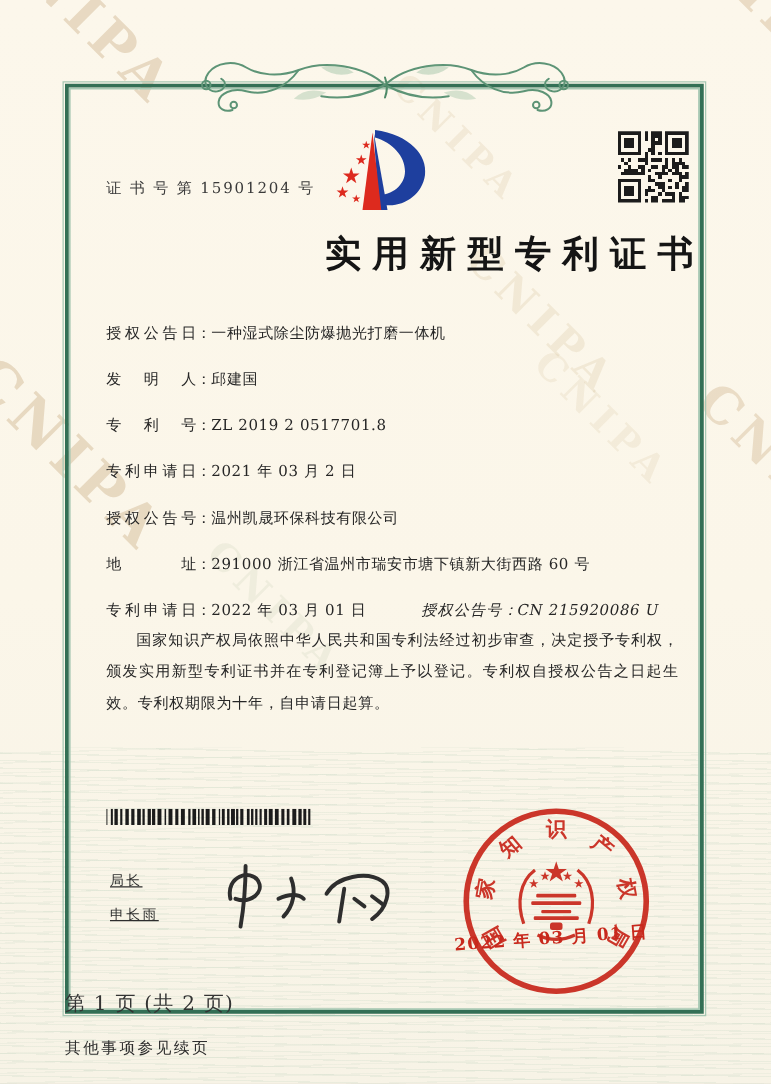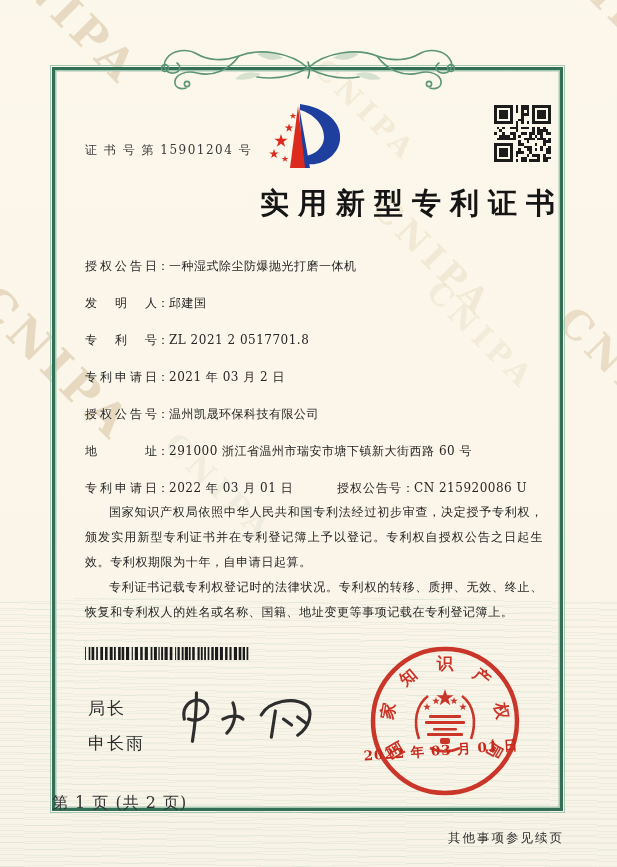--- a/index.html
+++ b/index.html
@@ -29,35 +29,35 @@
   .qr{position:absolute;left:494px;top:105px;z-index:3;}
   .title{
     position:absolute;left:52px;top:184px;width:512px;z-index:3;text-align:right;
     font-size:29px;font-weight:700;letter-spacing:9px;text-indent:9px;color:#151515;
   }
   .fields{position:absolute;left:85px;top:258px;width:460px;z-index:3;font-size:12px;}
   .frow{position:absolute;left:0;white-space:nowrap;}
   .flabel{display:inline-block;width:72px;text-align:justify;text-align-last:justify;color:#262626;}
   .fcolon{display:inline-block;color:#262626;}
   .fvalue{margin-left:0;color:#262626;letter-spacing:.5px;}
-  .fpair2{margin-left:40px;}
+  .fpair2{margin-left:40px;font-style:italic;}
   .flabel2{color:#262626;letter-spacing:1px;}
   .paras{position:absolute;left:85px;top:500px;width:458px;z-index:3;font-size:12px;line-height:25px;color:#262626;text-align:justify;}
   .paras p{margin:0;text-indent:2em;letter-spacing:.6px;}
   .barcode{position:absolute;left:85px;top:647px;z-index:3;}
-  .director{position:absolute;left:88px;top:697px;z-index:3;font-size:17px;letter-spacing:2px;color:#2e2e2e;}
+  .director{position:absolute;left:88px;top:697px;z-index:3;font-size:11px;letter-spacing:2px;color:#2e2e2e;text-decoration:underline;}
   .director div{margin-bottom:12px;}
   .signature{position:absolute;left:156px;top:684px;z-index:3;}
   .seal{position:absolute;left:366px;top:642px;z-index:5;opacity:.93;}
   .seal-date{
     position:absolute;left:352px;top:742px;width:178px;z-index:6;text-align:center;
     color:#c8281c;font-size:13.5px;font-weight:bold;letter-spacing:1px;transform:rotate(-4deg);
   }
   .page-info{position:absolute;left:52px;top:793px;width:512px;z-index:3;text-align:left;font-size:16px;letter-spacing:1px;color:#333;}
-  .cont-note{position:absolute;left:52px;top:830px;width:512px;z-index:3;text-align:right;font-size:12.5px;letter-spacing:2px;color:#2e2e2e;}
+  .cont-note{position:absolute;left:52px;top:830px;width:512px;z-index:3;text-align:left;font-size:12.5px;letter-spacing:2px;color:#2e2e2e;}
 </style>
 </head>
 <body>
 
 <div class="page">
 
   <div class="texture"></div>
 
   <div class="wm" style="left:-30px;top:-16px;font-size:44px;color:rgba(186,148,98,.30)">CNIPA</div>
   <div class="wm" style="left:516px;top:-30px;font-size:40px;color:rgba(186,148,98,.28)">CNIPA</div>
@@ -330,40 +330,39 @@
   <div class="title">实用新型专利证书</div>
 
   <div class="fields">
     <div class="frow" style="top:0">
       <span class="flabel">授权公告日</span><span class="fcolon">：</span><span class="fvalue">一种湿式除尘防爆抛光打磨一体机</span>
     </div>
     <div class="frow" style="top:37px">
       <span class="flabel">发明人</span><span class="fcolon">：</span><span class="fvalue">邱建国</span>
     </div>
     <div class="frow" style="top:74px">
-      <span class="flabel">专利号</span><span class="fcolon">：</span><span class="fvalue">ZL 2021 2 0517701.8</span>
+      <span class="flabel">专利号</span><span class="fcolon">：</span><span class="fvalue">ZL 2019 2 0517701.8</span>
     </div>
     <div class="frow" style="top:111px">
       <span class="flabel">专利申请日</span><span class="fcolon">：</span><span class="fvalue">2021 年 03 月 2 日</span>
     </div>
     <div class="frow" style="top:148px">
       <span class="flabel">授权公告号</span><span class="fcolon">：</span><span class="fvalue">温州凯晟环保科技有限公司</span>
     </div>
     <div class="frow" style="top:185px">
       <span class="flabel">地址</span><span class="fcolon">：</span><span class="fvalue">291000 浙江省温州市瑞安市塘下镇新大街西路 60 号</span>
     </div>
     <div class="frow" style="top:222px">
       <span class="flabel">专利申请日</span><span class="fcolon">：</span><span class="fvalue">2022 年 03 月 01 日</span>
       <span class="fpair2"><span class="flabel2">授权公告号</span><span class="fcolon">：</span><span class="fvalue">CN 215920086 U</span></span>
     </div>
   </div>
 
   <div class="paras">
     <p>国家知识产权局依照中华人民共和国专利法经过初步审查，决定授予专利权，颁发实用新型专利证书并在专利登记簿上予以登记。专利权自授权公告之日起生效。专利权期限为十年，自申请日起算。</p>
-    <p>专利证书记载专利权登记时的法律状况。专利权的转移、质押、无效、终止、恢复和专利权人的姓名或名称、国籍、地址变更等事项记载在专利登记簿上。</p>
   </div>
 
   <svg class="barcode" id="bc-svg" width="164" height="13" viewBox="0 0 162 12" preserveAspectRatio="none">
       <rect x="0.00" y="0" width="0.90" height="12" fill="#1b1b1b"></rect>
       <rect x="3.63" y="0" width="1.59" height="12" fill="#1b1b1b"></rect>
       <rect x="6.47" y="0" width="2.65" height="12" fill="#1b1b1b"></rect>
       <rect x="11.04" y="0" width="1.69" height="12" fill="#1b1b1b"></rect>
       <rect x="15.11" y="0" width="2.71" height="12" fill="#1b1b1b"></rect>
       <rect x="19.76" y="0" width="2.54" height="12" fill="#1b1b1b"></rect>
       <rect x="24.44" y="0" width="2.86" height="12" fill="#1b1b1b"></rect>

